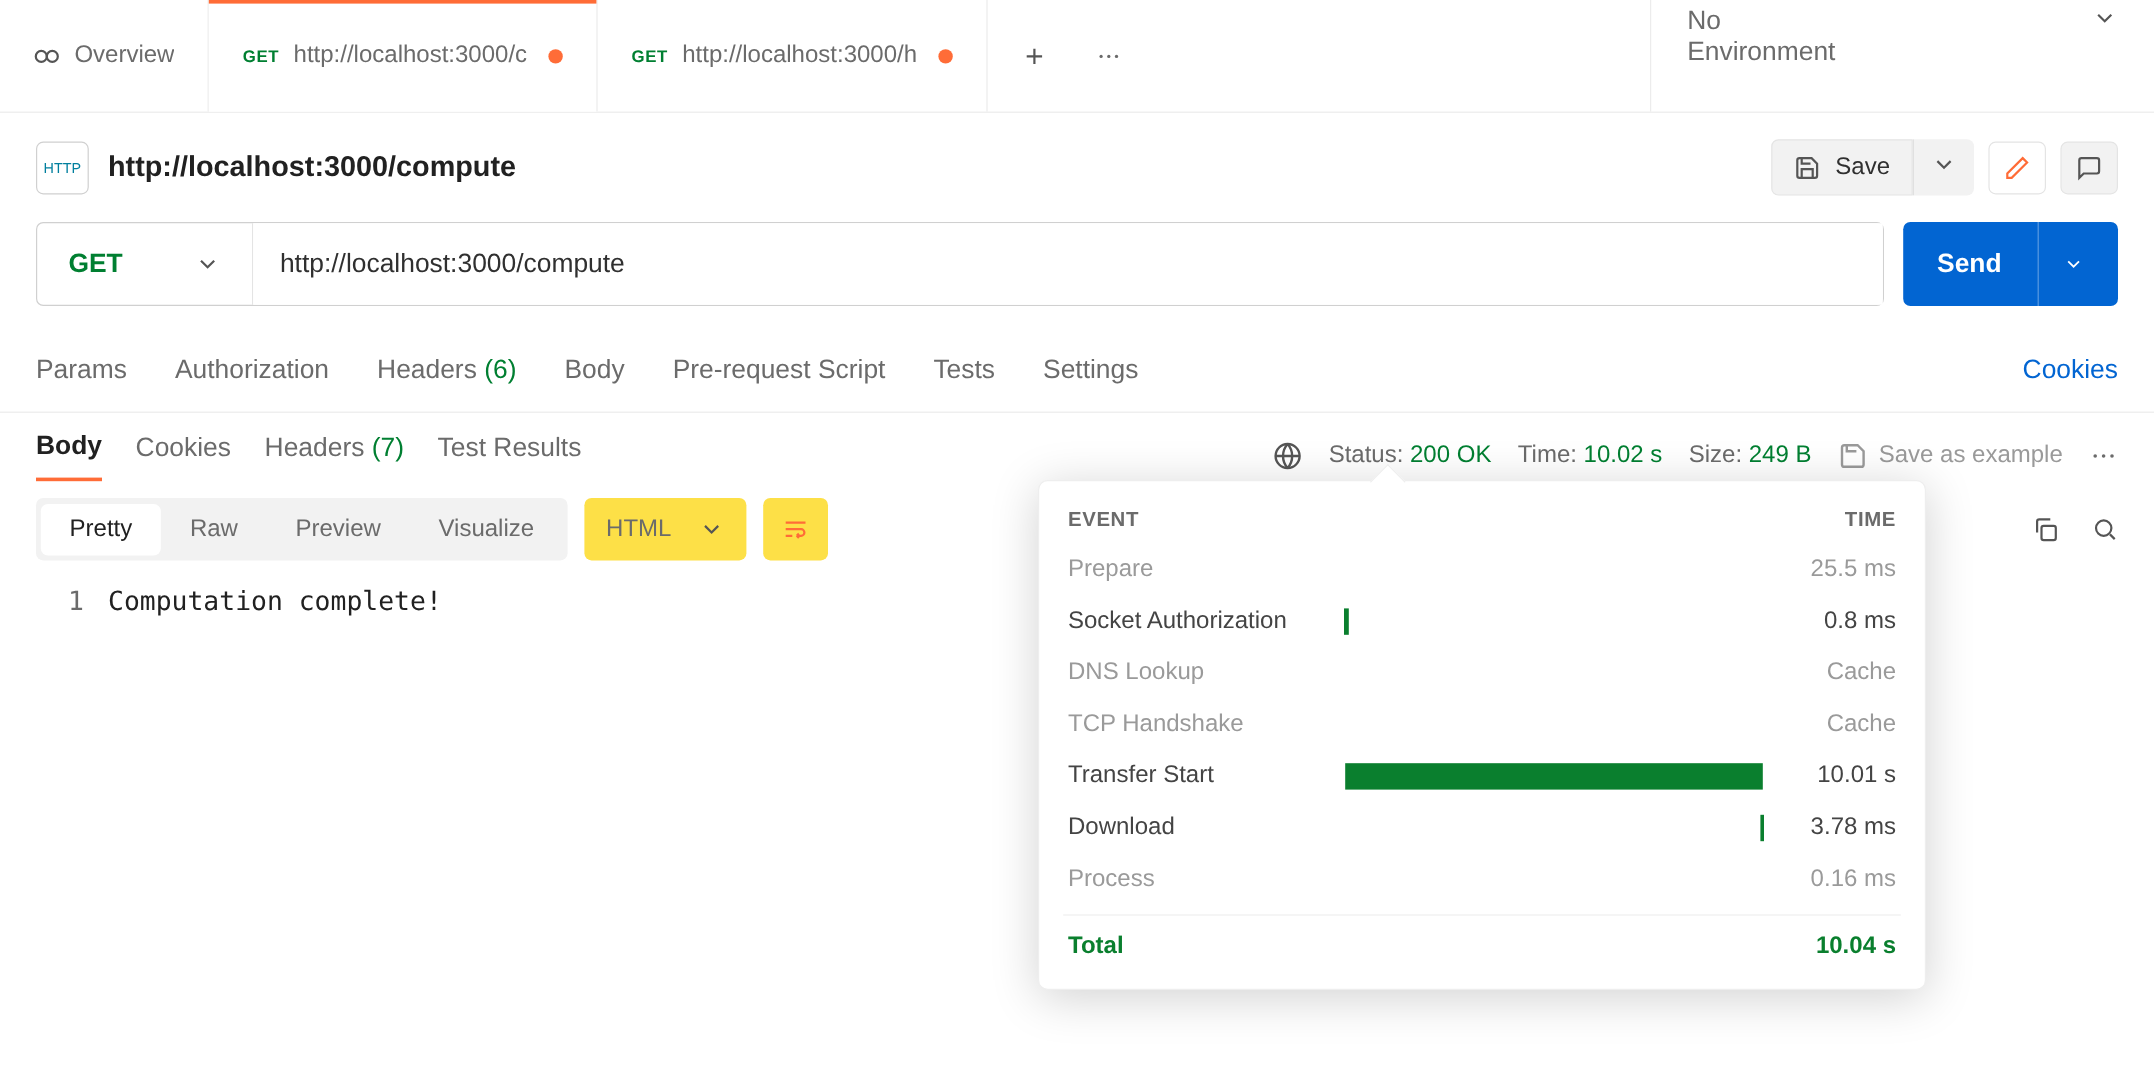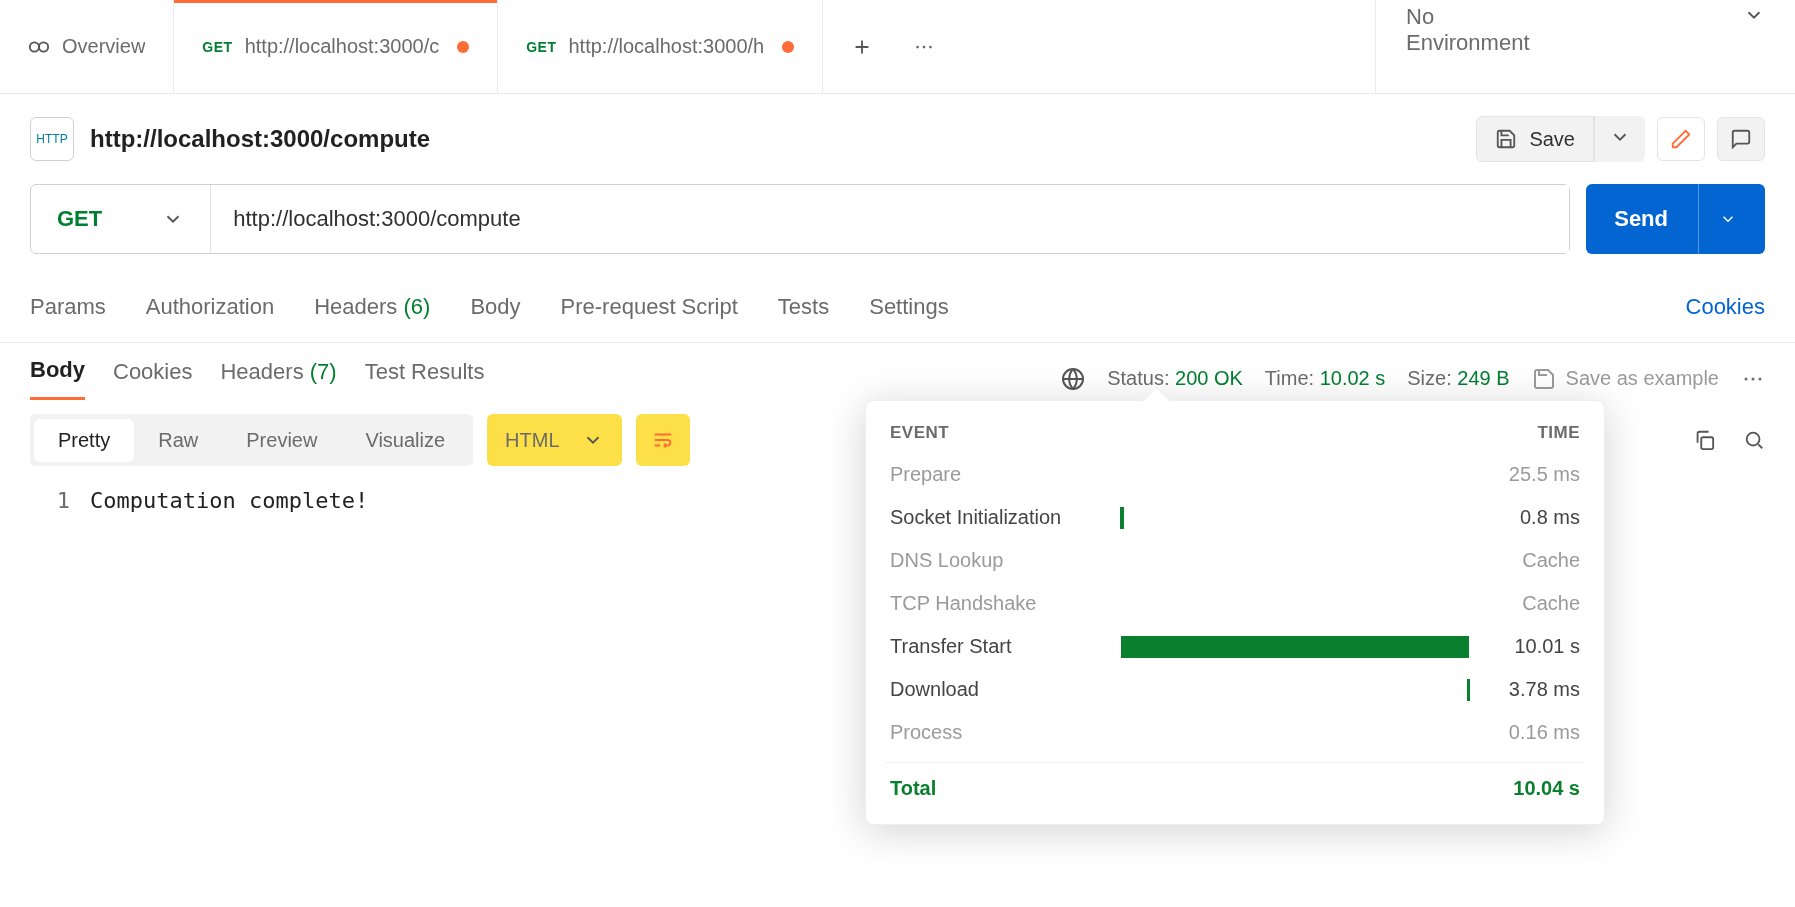--- a/index.html
+++ b/index.html
@@ -265,21 +265,21 @@
     <span>EVENT</span>
     <span>TIME</span>
   </div>
   <div id="timing-rows">
       <div class="pop-row faded">
         <div class="name">Prepare</div>
         <div class="bar-cell"></div>
         <div class="val">25.5 ms</div>
       </div>
       <div class="pop-row">
-        <div class="name">Socket Initialization</div>
+        <div class="name">Socket Authorization</div>
         <div class="bar-cell">
           <div class="bar" style="left: 0%; width: 1.2%;"></div>
         </div>
         <div class="val">0.8 ms</div>
       </div>
       <div class="pop-row faded">
         <div class="name">DNS Lookup</div>
         <div class="bar-cell"></div>
         <div class="val">Cache</div>
       </div>

